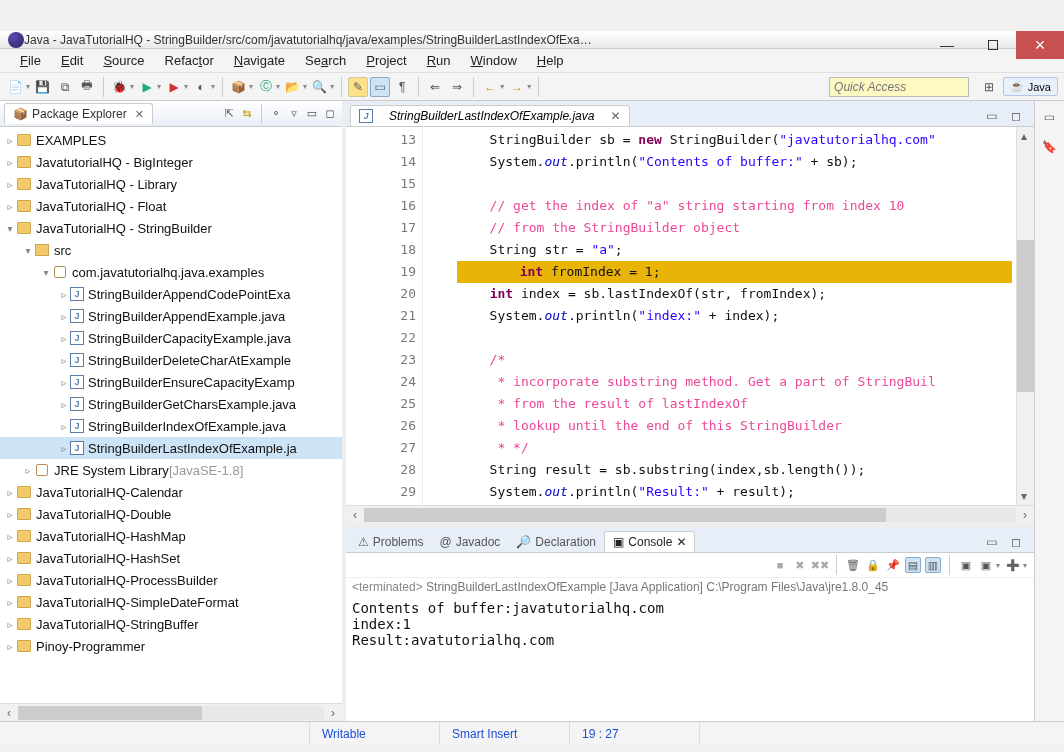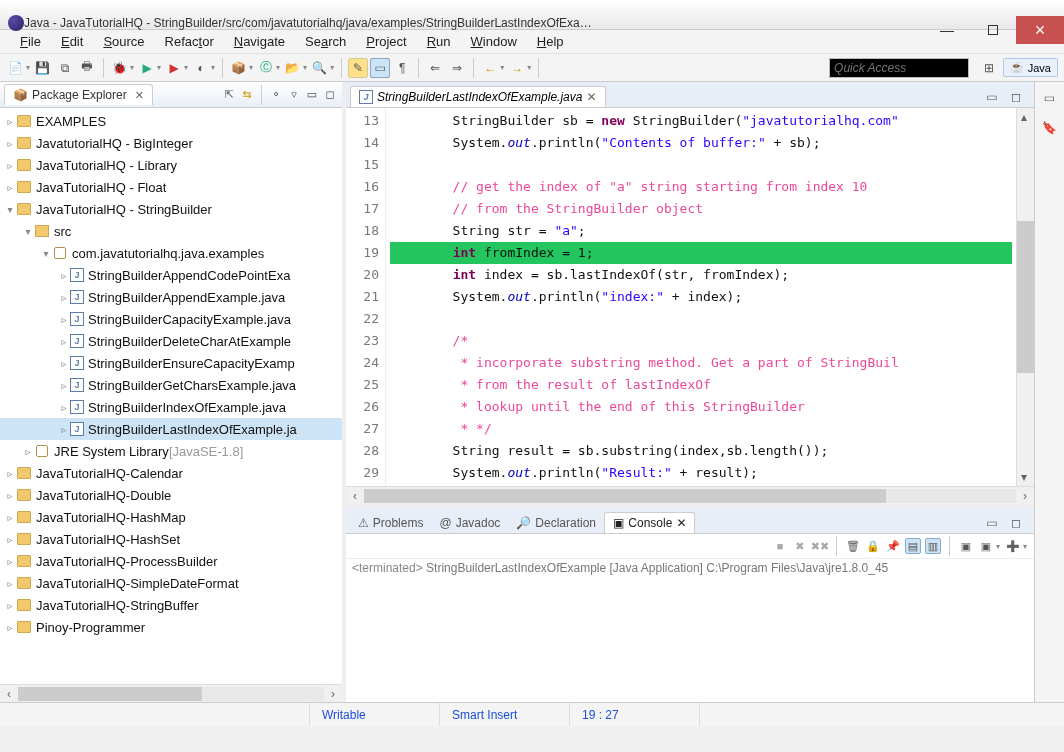--- a/index.html
+++ b/index.html
@@ -1,29 +1,29 @@
 <!DOCTYPE html>
 <html><head>
 <meta charset="utf-8">
 <style>
 * { box-sizing: border-box; margin: 0; padding: 0; }
 body { font-family: "Segoe UI", Tahoma, sans-serif; font-size: 12px; background: #f0f0f0; overflow: hidden; width: 1064px; height: 752px; }
-.titlebar { height: 30px; background: linear-gradient(#fff, #e8e8e8); display: flex; align-items: center; padding: 16px 0 0 8px; border-bottom: 1px solid #ccc; }
+.titlebar { height: 18px; background: linear-gradient(#fff, #e8e8e8); display: flex; align-items: center; padding: 0 0 0 8px; border-bottom: 1px solid #ccc; margin-top: 31px; }
 .titlebar .title { flex: 1; font-size: 12px; color: #333; white-space: nowrap; overflow: hidden; }
 .winbtns { display: flex; height: 100%; }
 .winbtn { width: 46px; height: 28px; display: flex; align-items: center; justify-content: center; font-size: 14px; color: #333; cursor: pointer; }
 .winbtn.close { background: #c75050; color: #fff; width: 48px; font-size: 18px; }
 .menubar { height: 24px; background: #f4f4f4; display: flex; align-items: center; padding: 0 10px; gap: 0; border-bottom: 1px solid #e0e0e0; }
 .menuitem { padding: 3px 10px; font-size: 13px; color: #222; cursor: pointer; }
 .menuitem u { text-decoration: underline; }
 .toolbar { height: 28px; background: #f4f4f4; display: flex; align-items: center; padding: 0 6px; gap: 2px; border-bottom: 1px solid #ccc; }
 .tbtn { width: 20px; height: 20px; display: inline-flex; align-items: center; justify-content: center; cursor: pointer; border: 1px solid transparent; border-radius: 2px; color:#555; }
 .tsep { width: 1px; height: 20px; background: #ccc; margin: 0 4px; }
 .dropdown-arrow{font-size:8px;color:#888;margin-left:-2px;margin-right:1px;}
-.quick-access { margin-left: auto; width: 140px; height: 20px; border: 1px solid #bbb; background: #000000; padding: 1px 4px; font-size: 12px; color: #888; font-style: italic; }
+.quick-access { margin-left: auto; width: 140px; height: 20px; border: 1px solid #bbb; background: #fef9c3; padding: 1px 4px; font-size: 12px; color: #888; font-style: italic; }
 .persp { display: flex; align-items: center; gap: 4px; margin-left: 8px; }
 .persp-btn { padding: 2px 6px; border: 1px solid #b0c8e8; background: #e8f0fc; border-radius: 2px; font-size: 11px; cursor: pointer; display:flex; align-items:center; gap:4px;}
 .workspace { display: flex; height: 620px; }
 .left-panel { width: 346px; background: #fff; border-right: 4px solid #eee; display: flex; flex-direction: column; }
 .view-header { height: 26px; background: linear-gradient(#fff,#e8eef7); display: flex; align-items: center; padding: 0 4px; border-bottom: 1px solid #ccc; }
 .view-tab { padding: 3px 8px; font-size: 12px; color: #333; border-top: 1px solid #ccc; border-left: 1px solid #ccc; border-right: 1px solid #ccc; background: #fff; border-radius: 3px 3px 0 0; display:flex; align-items:center; gap:4px; }
 .view-tab .x { font-size: 11px; color: #666; margin-left: 4px; cursor: pointer; }
 .view-tb { margin-left: auto; display: flex; gap: 2px; align-items:center;}
 .view-tb .tbtn{width:16px;height:16px;font-size:11px;}
 .tree { flex: 1; overflow: auto; padding: 2px 0; font-size: 13px; }
@@ -33,31 +33,31 @@
 .tree-icon { width: 16px; height: 16px; margin: 0 4px 0 0; display:inline-flex; align-items:center; justify-content:center; font-size:11px;}
 .tree-row span.label { color: #111; }
 .tree-row .lib-qual { color: #999; }
 .hscroll { height: 18px; background: #f0f0f0; border-top: 1px solid #ddd; display:flex; align-items:center;}
 .hscroll .arrow{width:18px;text-align:center;color:#666;cursor:pointer;}
 .hscroll .track{flex:1;height:14px;background:#e8e8e8;position:relative;}
 .hscroll .thumb{position:absolute;height:100%;background:#ccc;left:0;width:60%;}
 .right-panel { flex: 1; display: flex; flex-direction: column; }
 .editor-panel { flex: 1; display: flex; flex-direction: column; background:#fff; border-bottom: 4px solid #eee;}
 .editor-tabs { height: 26px; display: flex; align-items: flex-end; background: #e8eef7; padding: 0 4px; border-bottom:1px solid #ccc;}
-.editor-tab { padding: 3px 8px; font-size: 12px; background: #fff; border: 1px solid #ccc; border-bottom: none; border-radius: 3px 3px 0 0; display:flex; align-items:center; gap:4px; font-style:italic;}
+.editor-tab { padding: 3px 8px; font-size: 12px; background: #fff; border: 1px solid #ccc; border-bottom: none; border-radius: 3px 3px 0 0; display:flex; align-items:center; gap:16px; font-style:italic;}
 .editor-tab .x { font-style:normal; color:#666; cursor:pointer;}
 .editor-minmax { margin-left:auto; display:flex; gap:4px; padding-right:4px;}
-.editor-area { flex:1; display:flex; overflow:hidden; position:relative;}
+.editor-area { flex:1; display:flex; overflow:hidden; position:relative;padding-left:37px;}
 .gutter { width: 40px; background: #fff; border-right: 1px solid #eee; text-align: right; padding: 2px 6px 2px 0; font-family: Consolas, monospace; font-size: 13px; color: #787878; line-height: 22px;}
 .code { flex:1; padding: 2px 4px; font-family: Consolas, monospace; font-size: 13px; line-height: 22px; white-space: pre; overflow:hidden; color:#111;}
 .code .kw { color: #7f0055; font-weight: bold; }
 .code .str { color: #2a00ff; }
 .code .cmt { color: #ec4899; }
 .code .fld { color: #0000c0; font-style: italic; }
-.code-line.hl { background: #22c55e; }
+.code-line.hl { background: #eab308; margin-left: 30px; }
 .vscroll { width:18px; background:#f0f0f0; border-left:1px solid #ddd; position:relative;}
 .vscroll .vthumb{position:absolute;width:100%;background:#ccc;top:30%;height:40%;}
 .bottom-panel { height: 200px; display:flex; flex-direction:column; background:#fff;}
 .bottom-tabs { height: 26px; display:flex; align-items:flex-end; padding: 0 4px; background:#e8eef7; border-bottom:1px solid #ccc;}
 .btab { padding: 3px 8px; font-size: 12px; color:#555; cursor:pointer; display:flex; align-items:center; gap:4px;}
 .btab.active { background:#fff; border:1px solid #ccc; border-bottom:none; border-radius:3px 3px 0 0; color:#222;}
 .console-tb { height: 24px; display:flex; justify-content:flex-end; align-items:center; padding: 0 6px; gap:4px;}
 .console-tb .tbtn{width:16px;height:16px;font-size:11px;}
 .console-head { padding: 2px 6px; font-size: 12px; color:#777; border-top:1px solid #eee; white-space:nowrap; overflow:hidden;}
 .console-head .term{color:#888;}
@@ -386,20 +386,23 @@
         <span class="tsep"></span>
         <span class="tbtn">▣</span>
         <span class="tbtn">▣</span>
           <span class="dropdown-arrow">▾</span>
         <span class="tbtn">➕</span>
           <span class="dropdown-arrow">▾</span>
       </div>
       <div class="console-head">
         <span class="term">&lt;terminated&gt;</span> <span>StringBuilderLastIndexOfExample [Java Application] C:\Program Files\Java\jre1.8.0_45</span>
       </div>
+      <div class="console-body" id="console-body">Contents of buffer:javatutorialhq.com
+index:1
+Result:avatutorialhq.com</div>
     </div>
   </div>
 
   <div class="trim">
     <div style="padding:6px 0;text-align:center;">
       <span class="tbtn">▭</span>
       <div style="height:10px"></div>
       <span class="tbtn">🔖</span>
     </div>
   </div>

